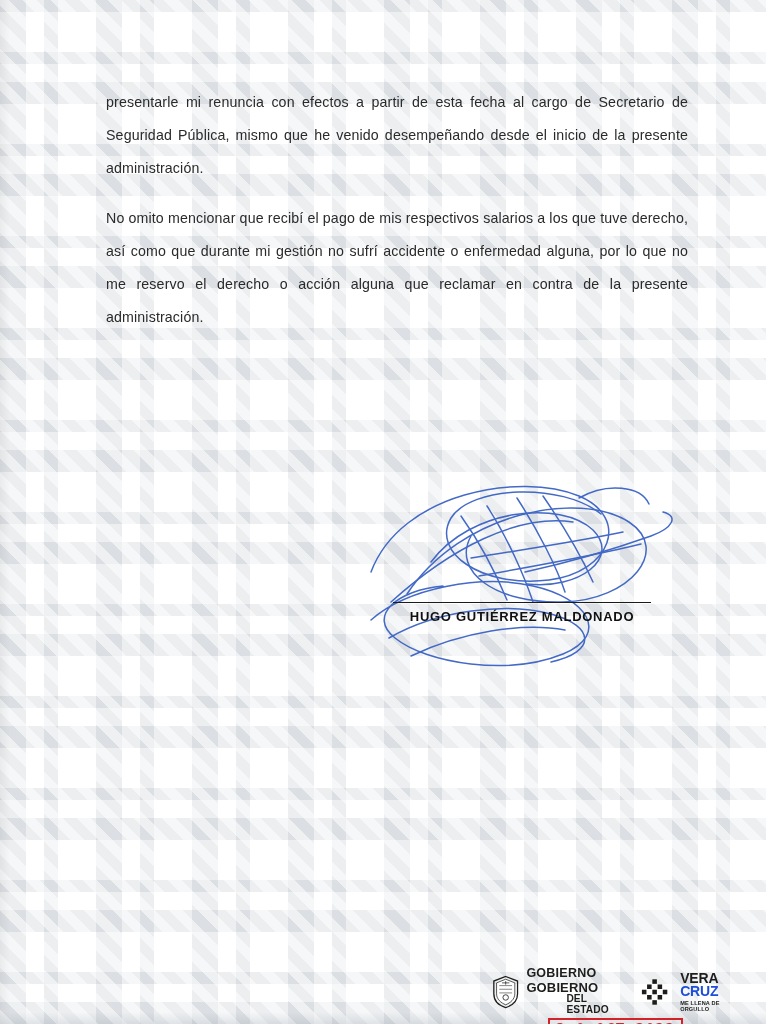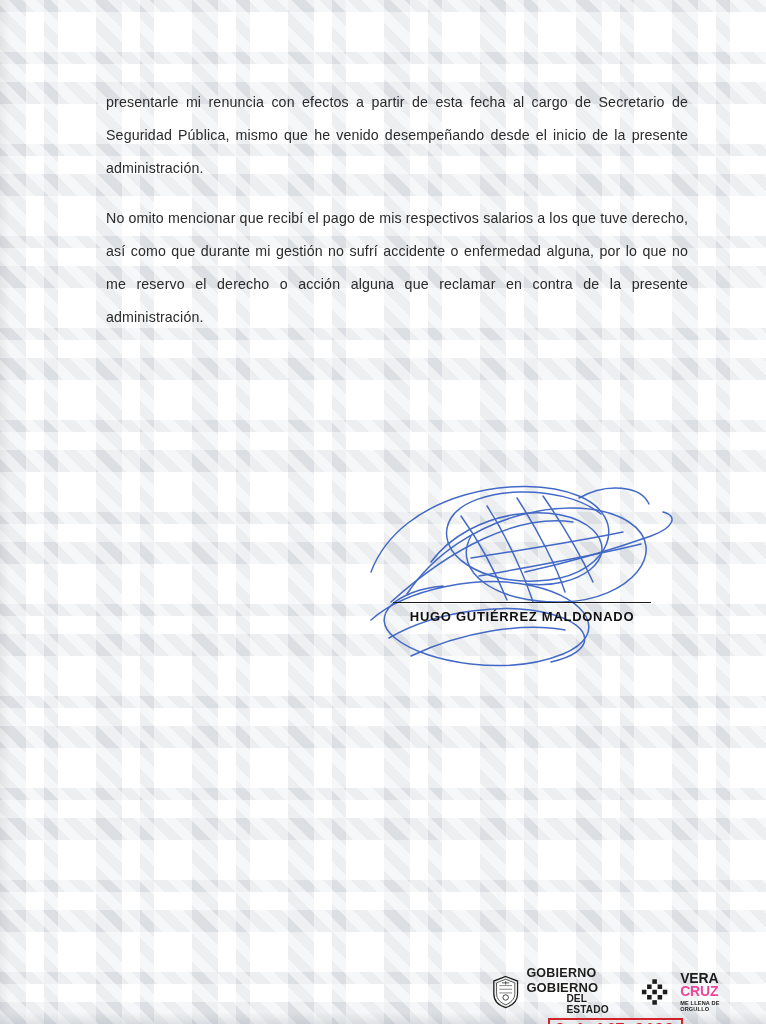--- a/index.html
+++ b/index.html
@@ -178,21 +178,21 @@
     font-size: 14px;
     font-weight: 700;
     letter-spacing: -0.01em;
     color: #1d1d1b;
     line-height: 0.94;
   }
   .vc-text .v2 {
     font-size: 14px;
     font-weight: 700;
     letter-spacing: -0.01em;
-    color: #ec4899;
+    color: #1d4ed8;
     line-height: 0.94;
   }
   .vc-text .v3 {
     font-size: 5.6px;
     font-weight: 700;
     letter-spacing: 0.03em;
     color: #1d1d1b;
     margin-top: 2px;
   }
 

